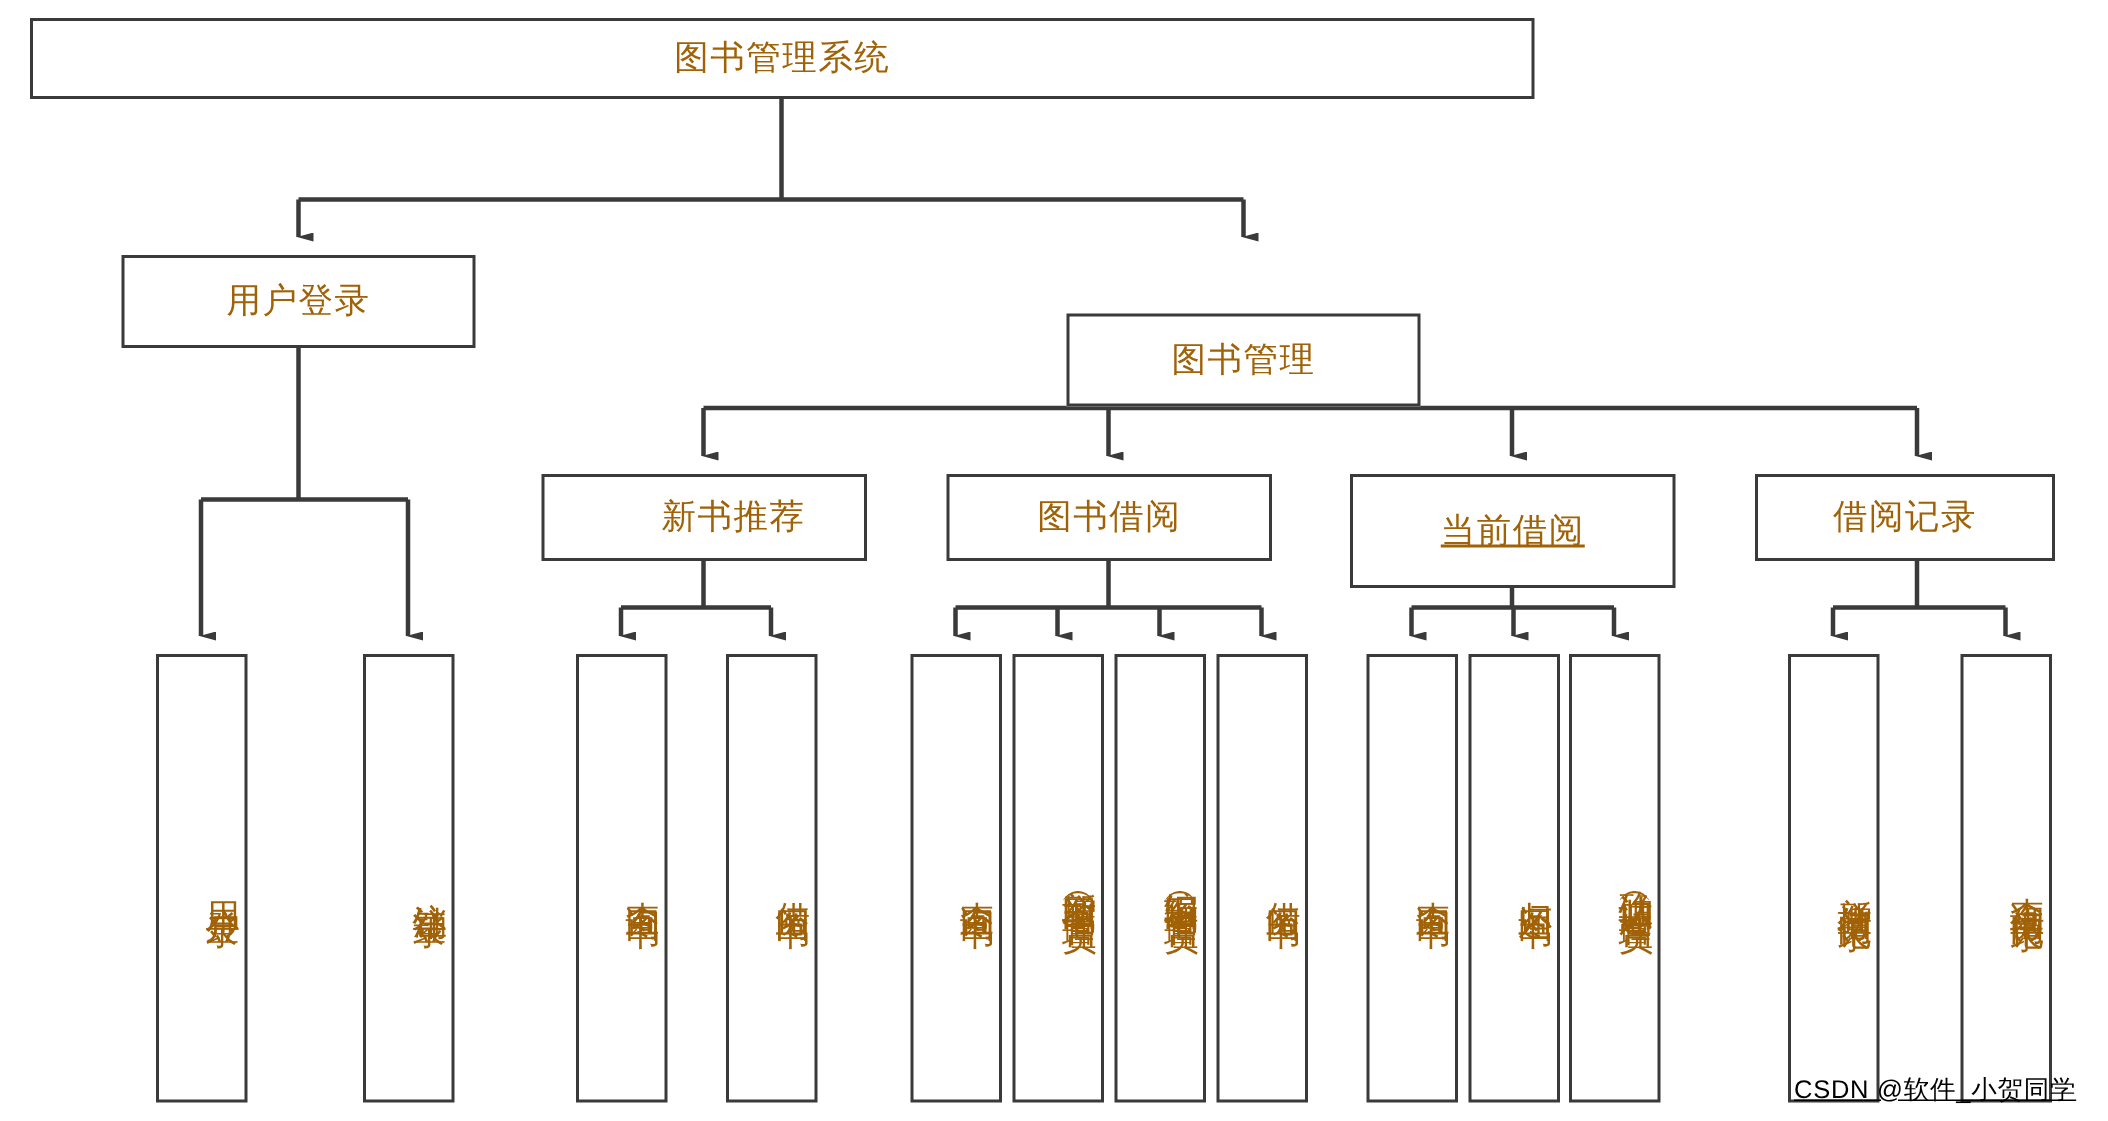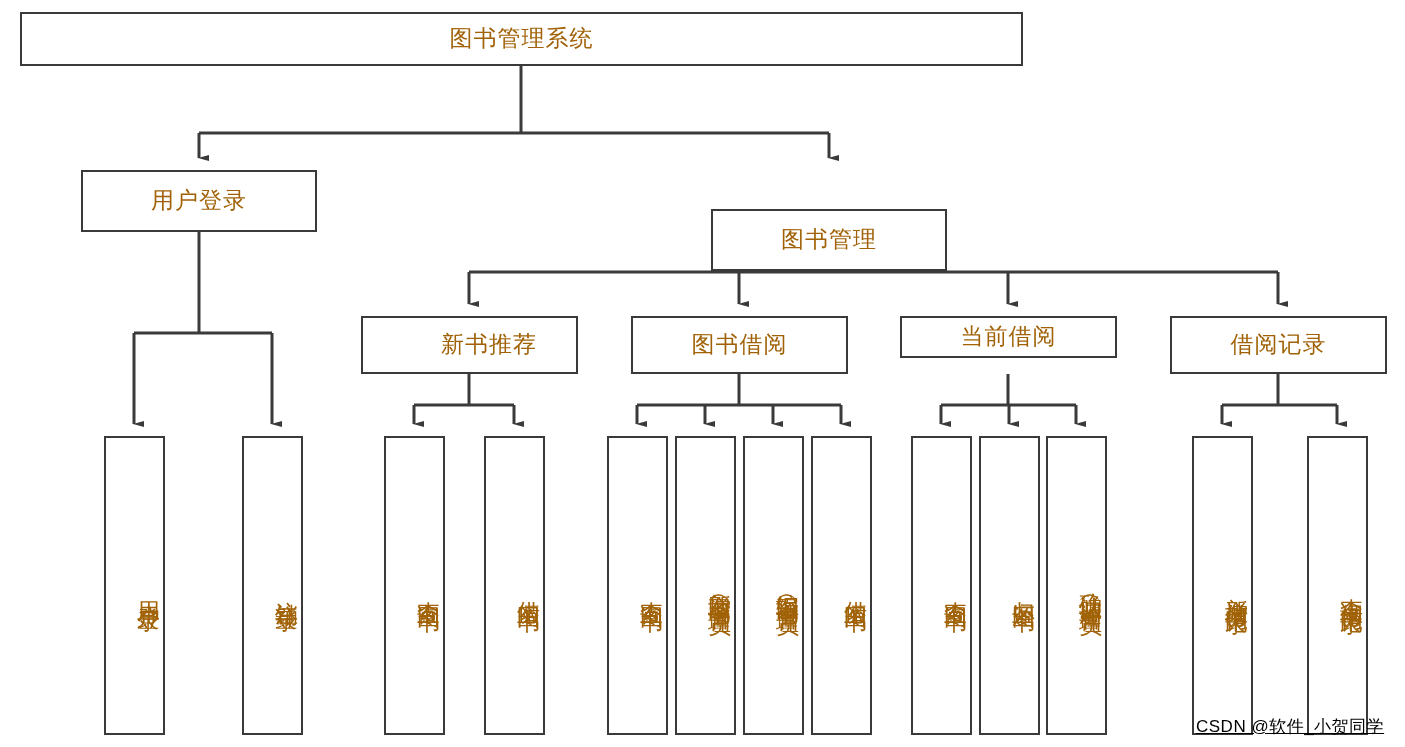--- a/index.html
+++ b/index.html
@@ -131,24 +131,24 @@
   <div class="node horiz" style="left:711px; top:170px; width:236px; height:62px;margin-top:39px;">
     <span>图书管理</span>
   </div>
 
   <div class="node horiz" style="left:361px; top:316px; width:217px; height:58px;padding-left:39px;">
     <span>新书推荐</span>
   </div>
   <div class="node horiz" style="left:631px; top:316px; width:217px; height:58px;">
     <span>图书借阅</span>
   </div>
-  <div class="node horiz" style="left:900px; top:316px; width:217px; height:42px;">
+  <div class="node horiz" style="left:900px; top:316px; width:217px; height:76px;text-decoration:underline;">
     <span>当前借阅</span>
   </div>
-  <div class="node horiz" style="left:1170px; top:316px; width:217px; height:58px;">
+  <div class="node horiz" style="left:1170px; top:316px; width:200px; height:58px;">
     <span>借阅记录</span>
   </div>
 
   <div class="node vert" style="left:104px; top:436px; width:61px; height:299px;">
     <span class="vtext">用户登录</span>
   </div>
   <div class="node vert" style="left:242px; top:436px; width:61px; height:299px;">
     <span class="vtext">注销登录</span>
   </div>
 

